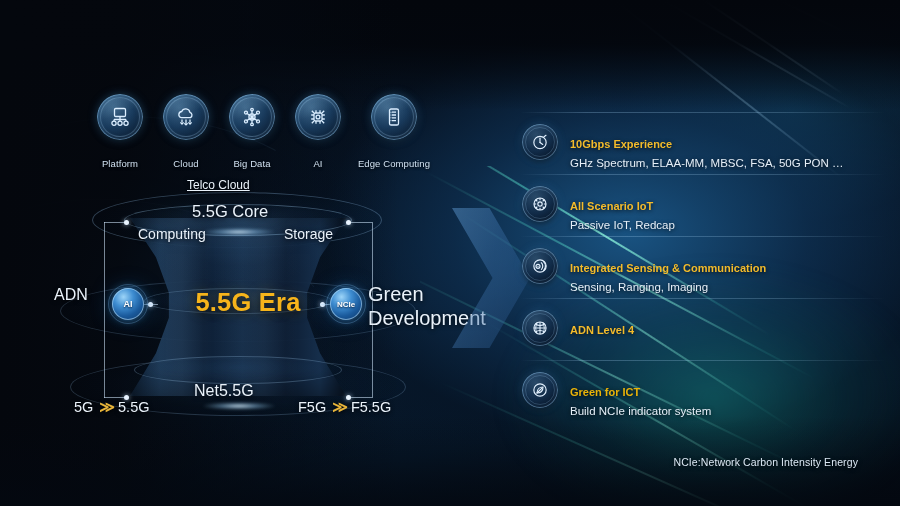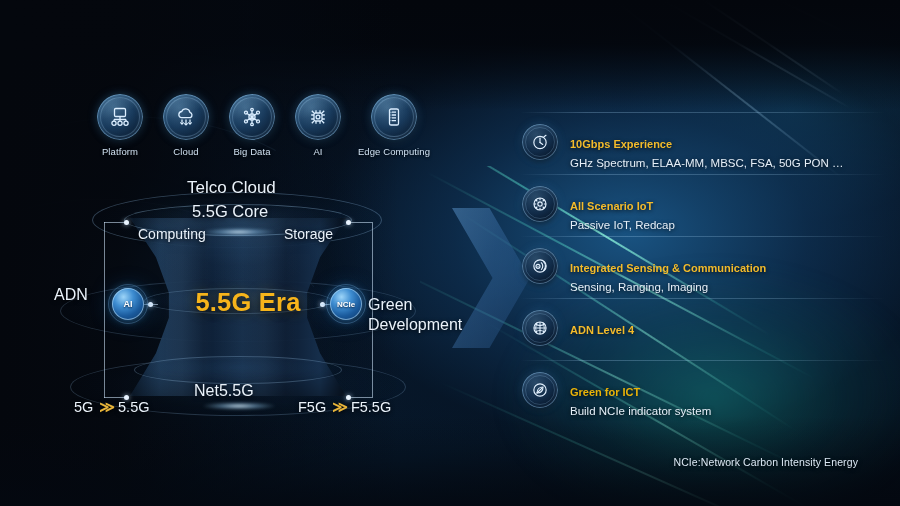--- a/index.html
+++ b/index.html
@@ -64,21 +64,21 @@
   
   .title{
     position:absolute; left:0; right:0; top:30px; text-align:center;
     font-size:28.5px; font-weight:bold; color:#ffffff; letter-spacing:-0.1px;
     text-shadow:0 2px 10px rgba(0,0,0,.85), 0 0 24px rgba(90,150,210,.25);
     white-space:nowrap;
   }
 
   
   .toprow{ position:absolute; left:92px; top:94px; display:flex; gap:10px; }
-  .topcell{ width:56px; display:flex; flex-direction:column; align-items:center; }
+  .topcell{ width:56px; display:flex; flex-direction:column; align-items:center;gap:12px; }
   .topcell.wide{ width:76px;align-items:center; }
   .orb{
     width:46px; height:46px; border-radius:50%; position:relative;
     background:
       radial-gradient(circle at 36% 30%, rgba(120,185,235,.42) 0%, rgba(36,82,125,.55) 45%, rgba(12,32,55,.9) 78%),
       linear-gradient(150deg,#15324f 0%,#0b1d33 60%,#081524 100%);
     box-shadow:
       inset 0 0 0 1px rgba(150,205,245,.42),
       inset 0 1px 6px rgba(180,225,255,.28),
       0 0 10px rgba(70,145,210,.35),
@@ -149,27 +149,27 @@
 
   .plate{
     position:absolute; border-radius:50%;
     background:radial-gradient(ellipse at 50% 50%, rgba(225,243,255,.92) 0%, rgba(150,205,245,.45) 35%, rgba(60,120,180,0) 72%);
     filter:blur(1.4px);
   }
   .plate-top{ left:150px; top:58px; width:74px; height:8px; }
   .plate-bot{ left:150px; top:232px; width:74px; height:8px; }
 
   .dlabel{ position:absolute; color:#eaf2fa; white-space:nowrap; text-shadow:0 1px 4px rgba(0,0,0,.85); }
-  .lb-telco{ left:135px; top:8px; font-size:17px; }
+  .lb-telco{ left:135px; top:8px; font-size:12px;text-decoration:underline; }
   .lb-core{ left:140px; top:32px; font-size:16.5px; }
   .lb-comp{ left:86px; top:56px; font-size:14px; }
   .lb-stor{ left:232px; top:56px; font-size:14px; }
   .lb-net{ left:142px; top:212px; font-size:16px; }
   .lb-adn{ left:2px; top:116px; font-size:16px; }
-  .lb-green{ left:316px; top:112px; font-size:16px; line-height:1.22;margin-top:13px; }
+  .lb-green{ left:316px; top:112px; font-size:20px; line-height:1.22; }
 
   .era{
     position:absolute; left:106px; top:118px; width:180px; text-align:center;
     font-size:25.5px; font-weight:bold; color:#f6b41b; letter-spacing:.2px;
     text-shadow:0 2px 8px rgba(0,0,0,.8), 0 0 16px rgba(246,180,27,.28);
   }
 
   .badge{
     position:absolute; width:32px; height:32px; border-radius:50%;
     background:

